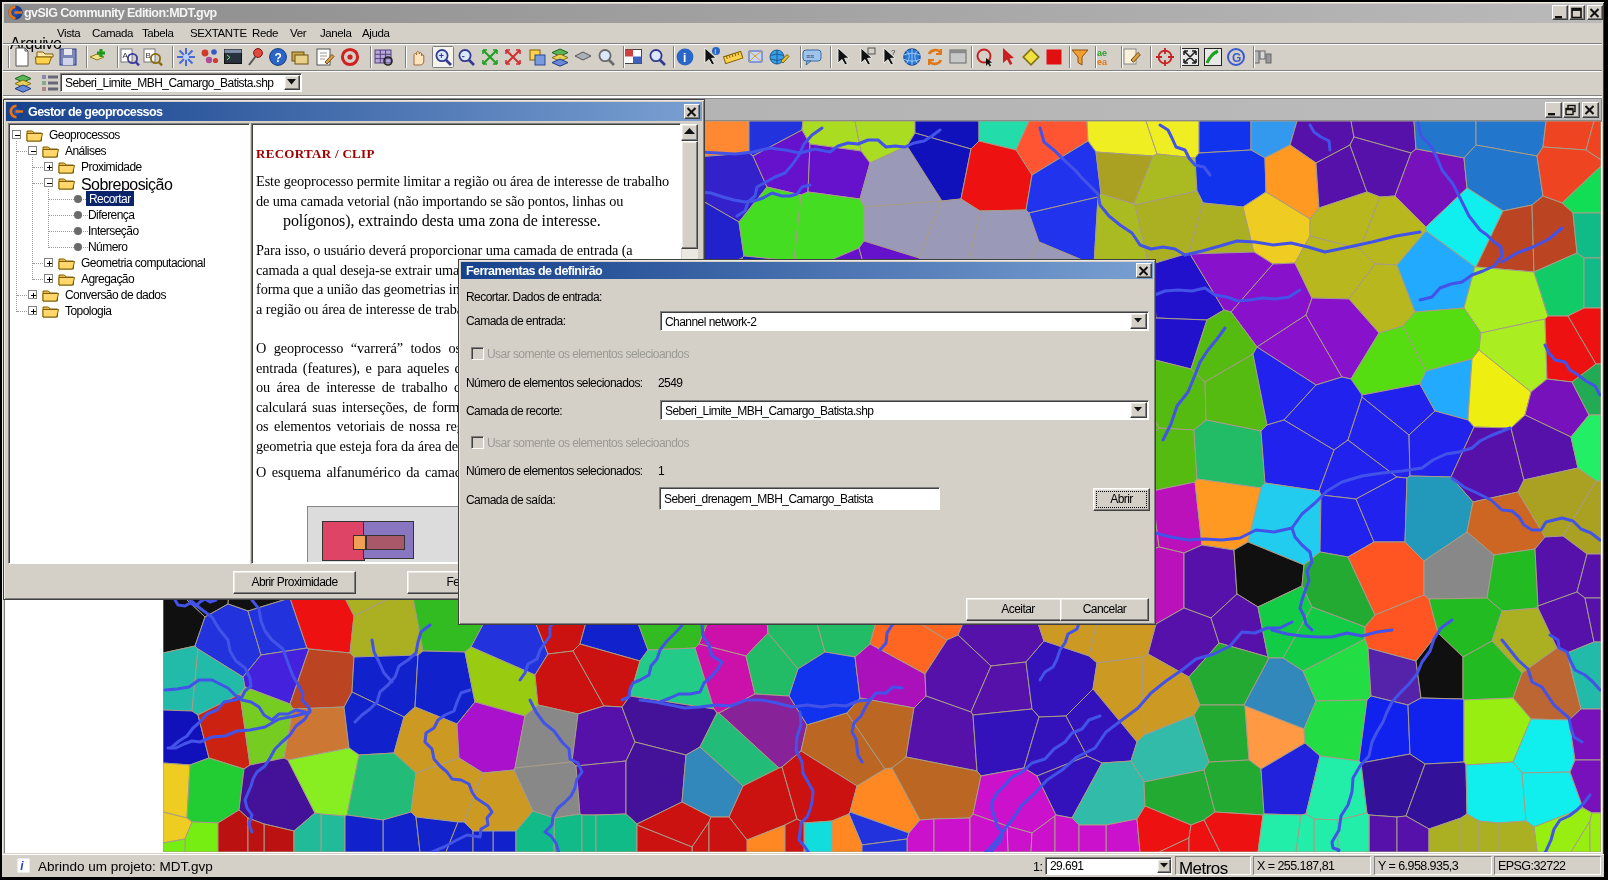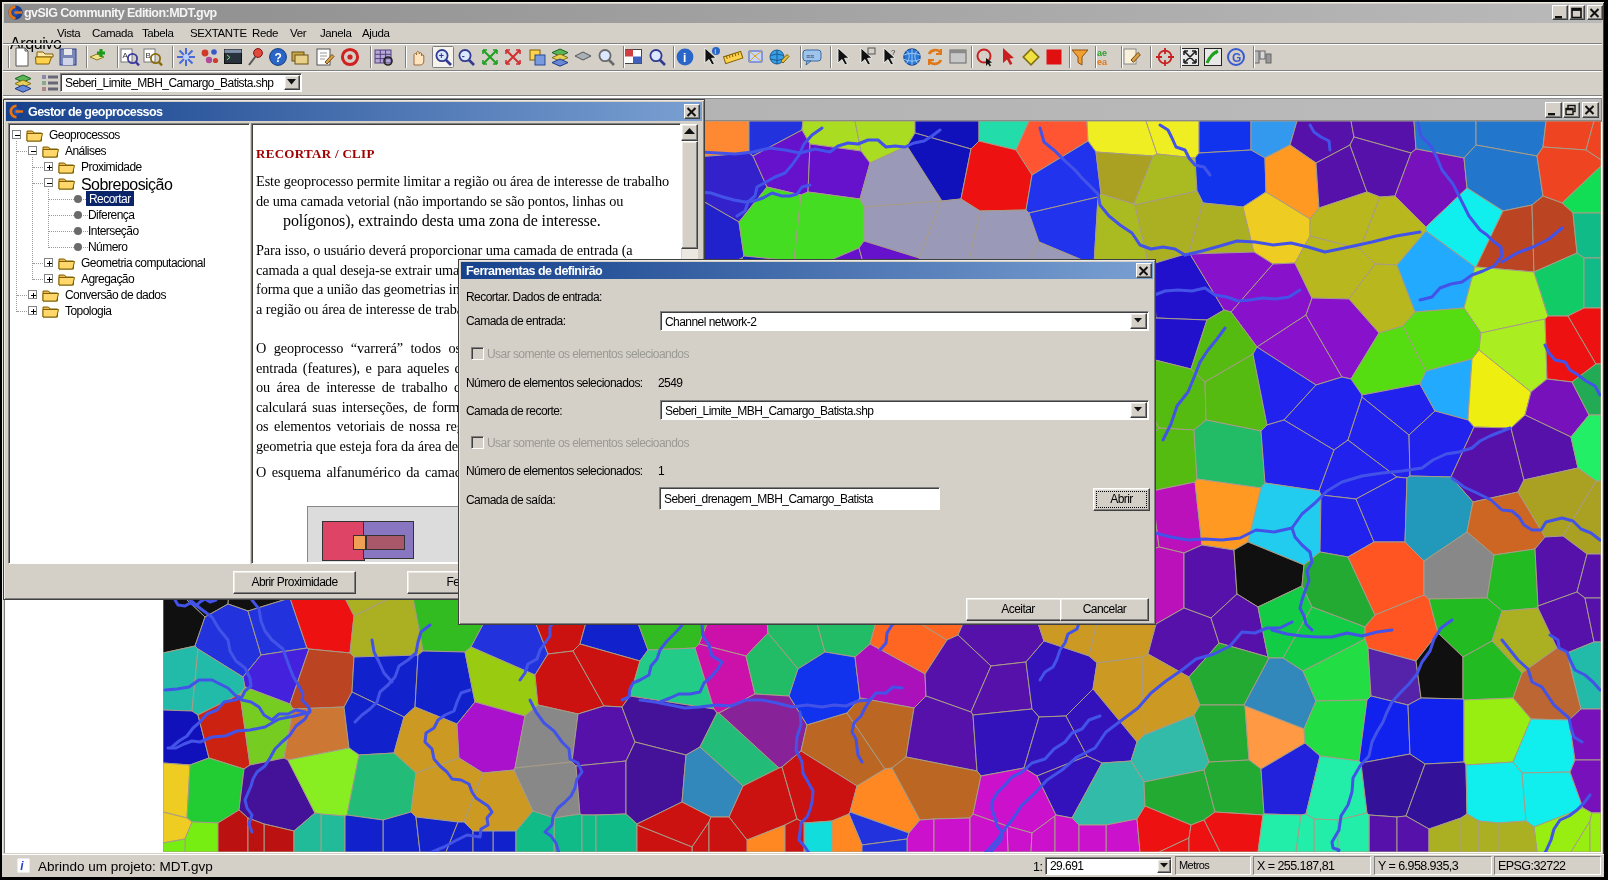--- a/index.html
+++ b/index.html
@@ -771,21 +771,21 @@
       <text x="3.2" y="12" font-size="12" font-weight="bold" font-style="italic" fill="#2244cc">i</text>
     </svg></div>
 <div style="position:absolute;left:38px;top:859px;font-size:13.5px;color:#000;letter-spacing:-0.55px;white-space:nowrap;letter-spacing:0">Abrindo um projeto: MDT.gvp</div>
 <div style="position:absolute;left:1033px;top:860px;font-size:12.5px;color:#000;letter-spacing:-0.55px;white-space:nowrap;">1:</div>
 <div style="position:absolute;left:1045px;top:857px;width:127px;height:18px;background:#fff;border-top:1px solid #808080;border-left:1px solid #808080;border-right:1px solid #fff;border-bottom:1px solid #fff;box-shadow:inset 1px 1px 0 #404040;"></div>
 <div style="position:absolute;left:1050px;top:859px;font-size:12px;color:#000;letter-spacing:-0.55px;white-space:nowrap;">29.691</div>
 <div style="position:absolute;left:1157px;top:859px;width:14px;height:14px;background:#d4d0c8;border-top:1px solid #fff;border-left:1px solid #fff;border-right:1px solid #404040;border-bottom:1px solid #404040;box-shadow:inset -1px -1px 0 #808080,inset 1px 1px 0 #ece9e2;text-align:center;font-size:8px;letter-spacing:-0.55px;color:#000;line-height:12px;"><svg width="9" height="5">
       <path d="M0 0 h8 l-4 4.5z" fill="#111"></path>
     </svg></div>
 <div style="position:absolute;left:1175px;top:856px;width:76px;height:19px;background:#d4d0c8;border-top:1px solid #808080;border-left:1px solid #808080;border-right:1px solid #fff;border-bottom:1px solid #fff;"></div>
-<div style="position:absolute;left:1179px;top:859px;font-size:11px;color:#000;letter-spacing:-0.55px;white-space:nowrap;">Metros</div>
+<div style="position:absolute;left:1179px;top:859px;font-size:17px;color:#000;letter-spacing:-0.55px;white-space:nowrap;">Metros</div>
 <div style="position:absolute;left:1253px;top:856px;width:118px;height:19px;background:#d4d0c8;border-top:1px solid #808080;border-left:1px solid #808080;border-right:1px solid #fff;border-bottom:1px solid #fff;"></div>
 <div style="position:absolute;left:1257px;top:859px;font-size:12.5px;color:#000;letter-spacing:-0.55px;white-space:nowrap;">X = 255.187,81</div>
 <div style="position:absolute;left:1374px;top:856px;width:118px;height:19px;background:#d4d0c8;border-top:1px solid #808080;border-left:1px solid #808080;border-right:1px solid #fff;border-bottom:1px solid #fff;"></div>
 <div style="position:absolute;left:1378px;top:859px;font-size:12.5px;color:#000;letter-spacing:-0.55px;white-space:nowrap;">Y = 6.958.935,3</div>
 <div style="position:absolute;left:1494px;top:856px;width:107px;height:19px;background:#d4d0c8;border-top:1px solid #808080;border-left:1px solid #808080;border-right:1px solid #fff;border-bottom:1px solid #fff;"></div>
 <div style="position:absolute;left:1498px;top:859px;font-size:12.5px;color:#000;letter-spacing:-0.55px;white-space:nowrap;">EPSG:32722</div>
 <div style="position:absolute;left:3px;top:99px;width:702px;height:501px;background:#d4d0c8;border:1px solid #404040;box-shadow:inset 1px 1px 0 #ece9e2,inset -1px -1px 0 #808080"></div>
 <div style="position:absolute;left:6px;top:102px;width:696px;height:19px;background:linear-gradient(90deg,#16418c,#7aa0d2)"></div>
 <div style="position:absolute;left:9px;top:104px"><svg width="15" height="15" viewBox="0 0 16 16">
       <circle cx="8" cy="8" r="7.6" fill="#1a3f8f"></circle>

